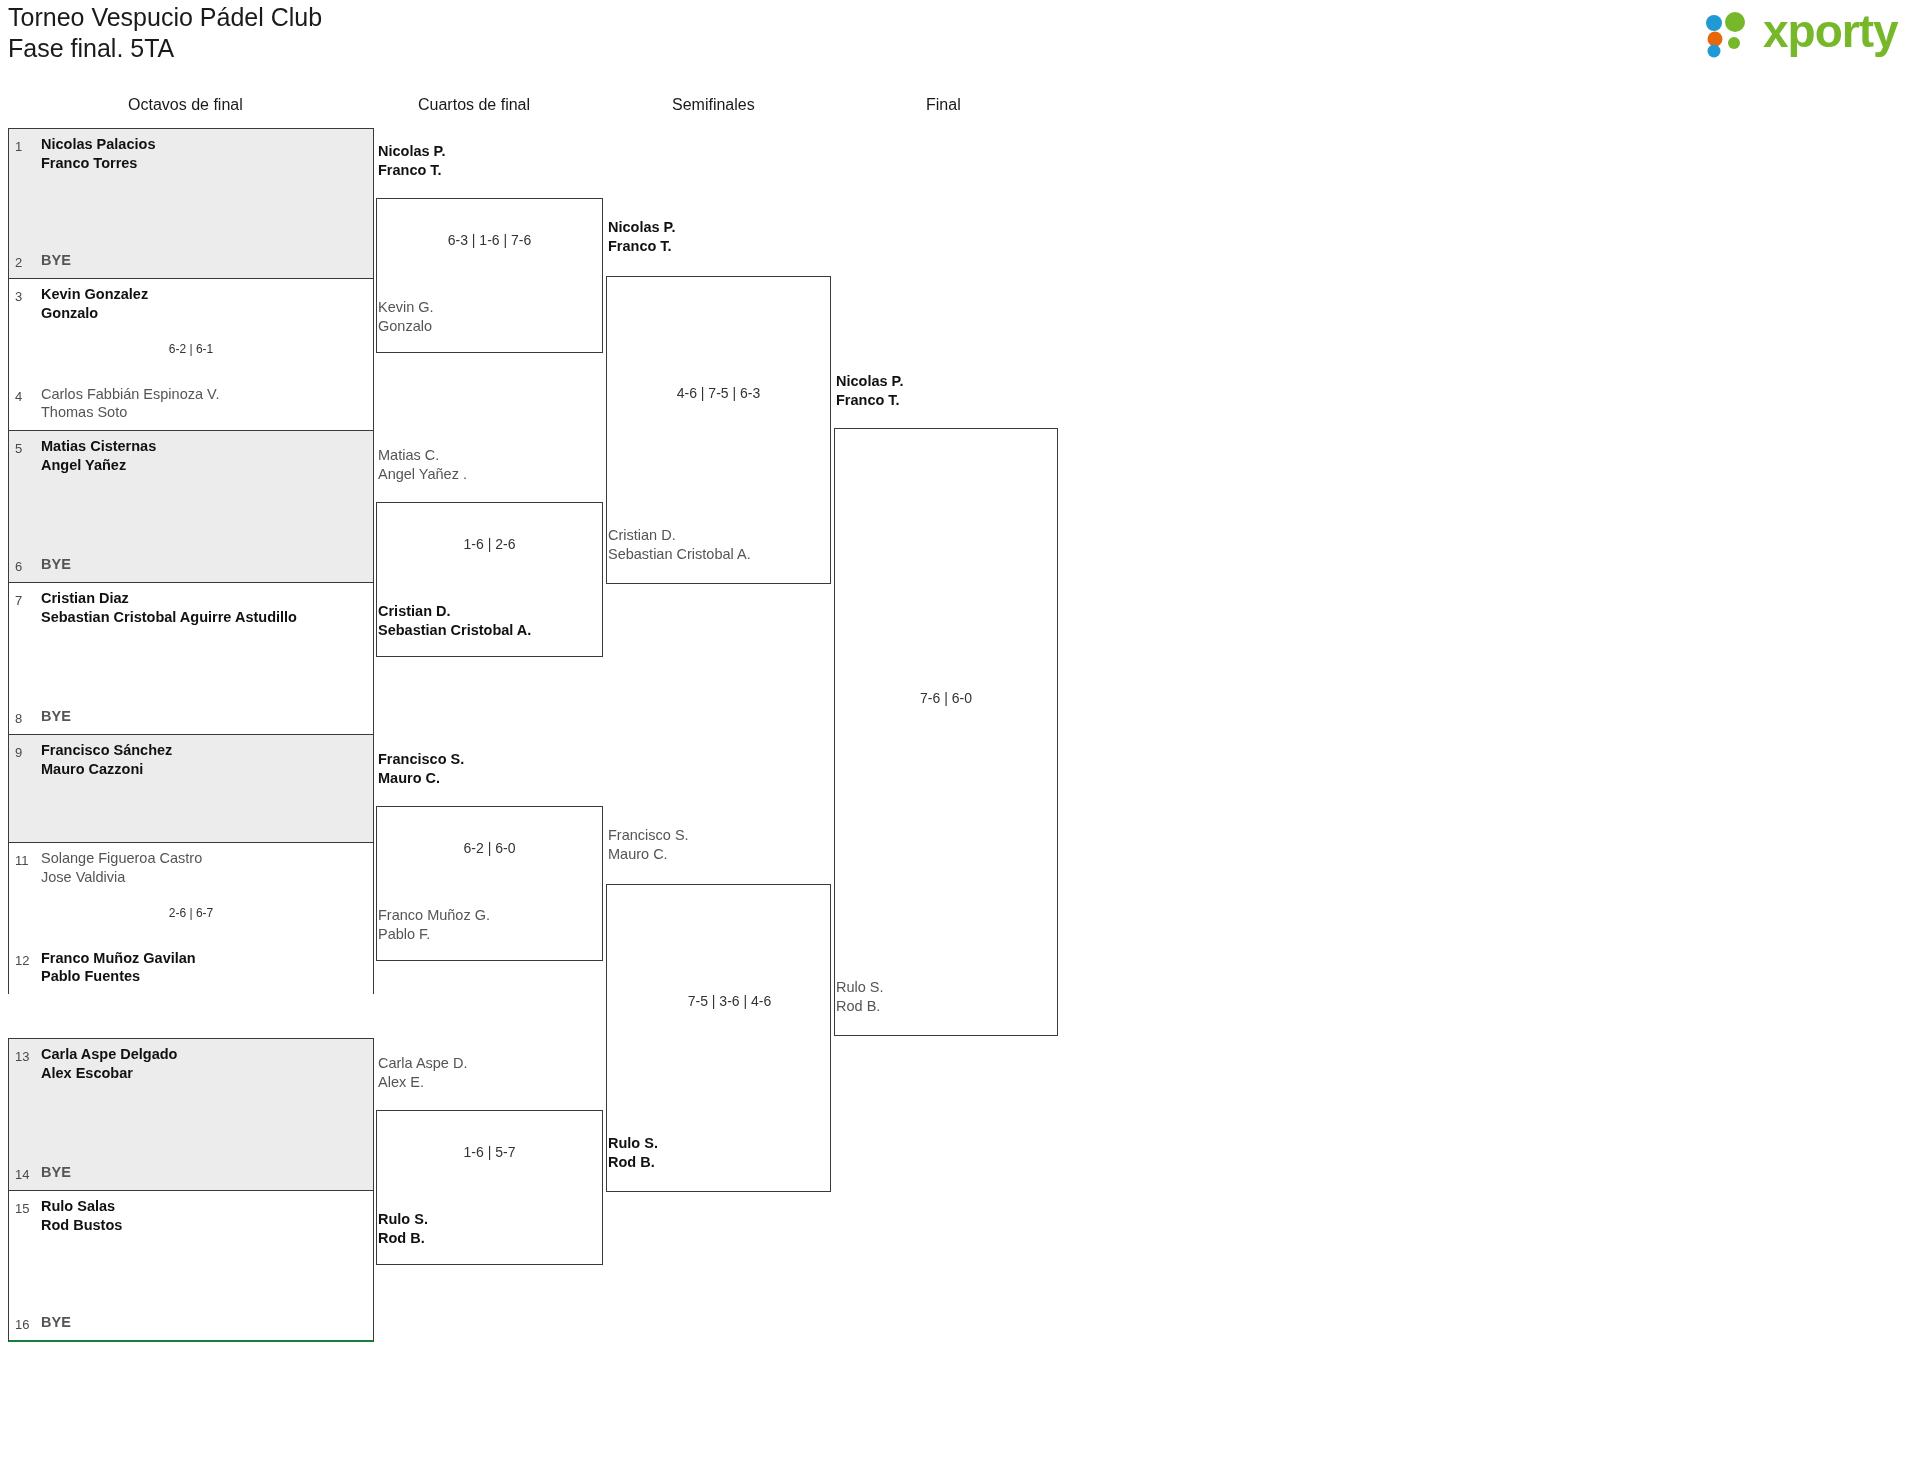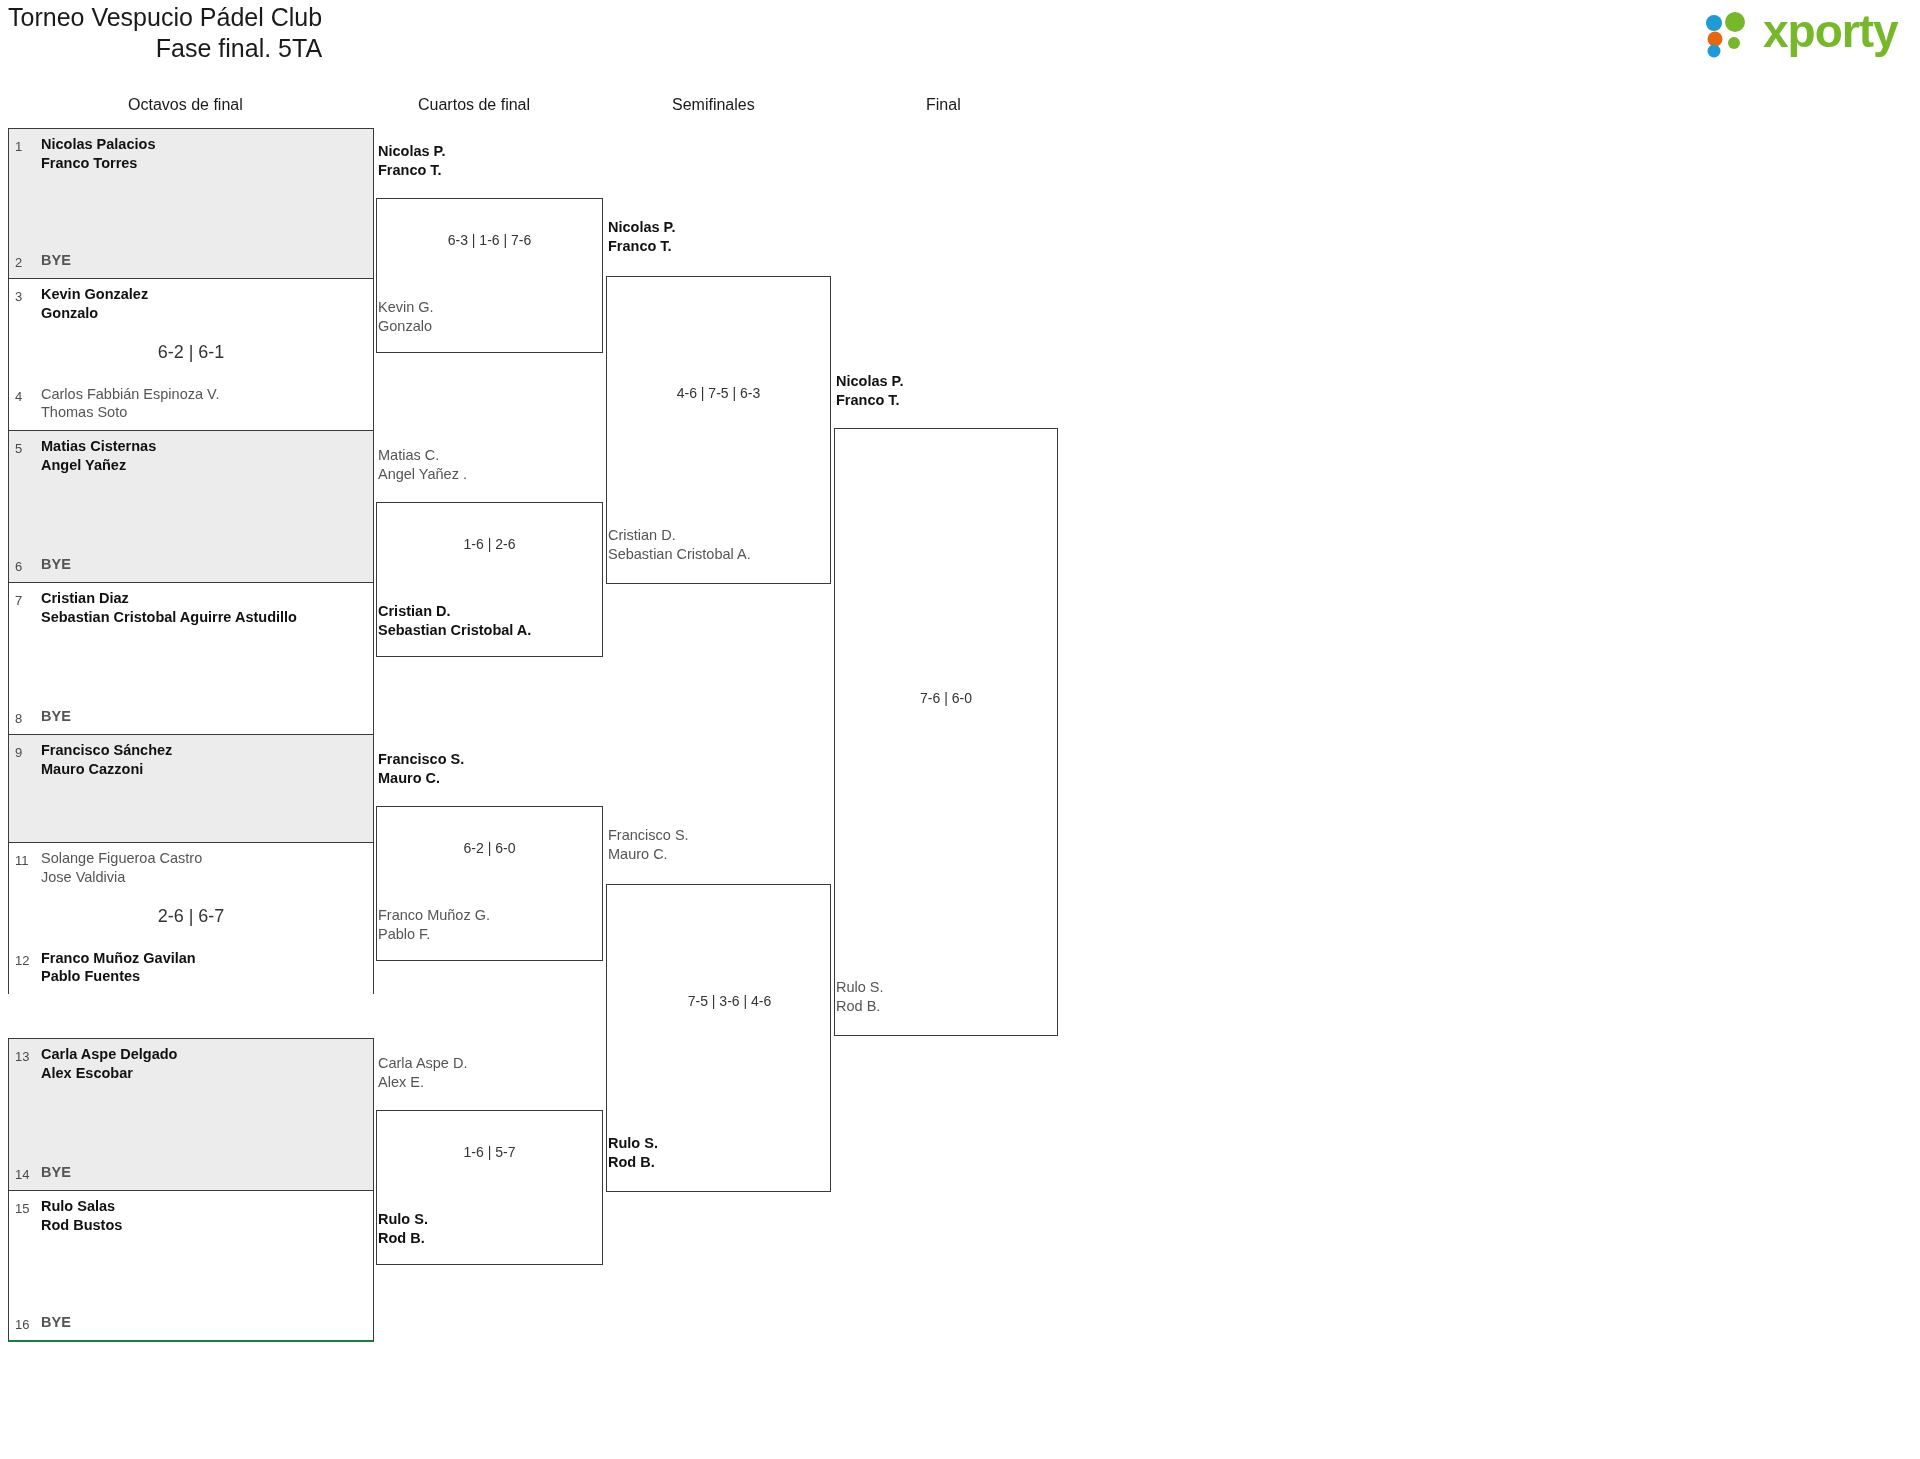--- a/index.html
+++ b/index.html
@@ -20,21 +20,21 @@
   #header { position: absolute; left: 0; top: 0; width: 1920px; height: 100px; }
   #title-block {
     position: absolute;
     left: 8px; top: 2px;
     font-size: 25px;
     font-weight: 400;
     line-height: 1.25;
     color: #1a1a1a;
   }
   #title-line1 { display: block; }
-  #title-line2 { display: block; text-align: right; }
+  #title-line2 { display: block; }
 
   
   #logo { position: absolute; left: 1705px; top: 8px; width: 200px; height: 52px; }
   #logo-dots { position: absolute; left: 0; top: 4px; width: 52px; height: 46px; }
   #logo-word {
     position: absolute; left: 58px; top: -4px;
     font-size: 46px; font-weight: 700; color: #76b82a;
     letter-spacing: -1px;
     font-family: "Liberation Sans", sans-serif;
   }
@@ -88,21 +88,21 @@
   .team-names { font-size: 14.5px; line-height: 1.28; }
   .team-names .pl { display: block; white-space: nowrap; }
   .winner .team-names { font-weight: 700; color: #111111; }
   .loser  .team-names { font-weight: 400; color: #555555; }
   .bye .team-names { font-weight: 700; color: #555555; }
 
   .r1-score {
     position: absolute;
     left: 0; width: 100%;
     text-align: center;
-    font-size: 18px;
+    font-size: 12px;
     color: #333333;
   }
 
   
   .conn-box {
     position: absolute;
     box-sizing: border-box;
     border: 1px solid #3a3a3a;
     background: transparent;
   }

